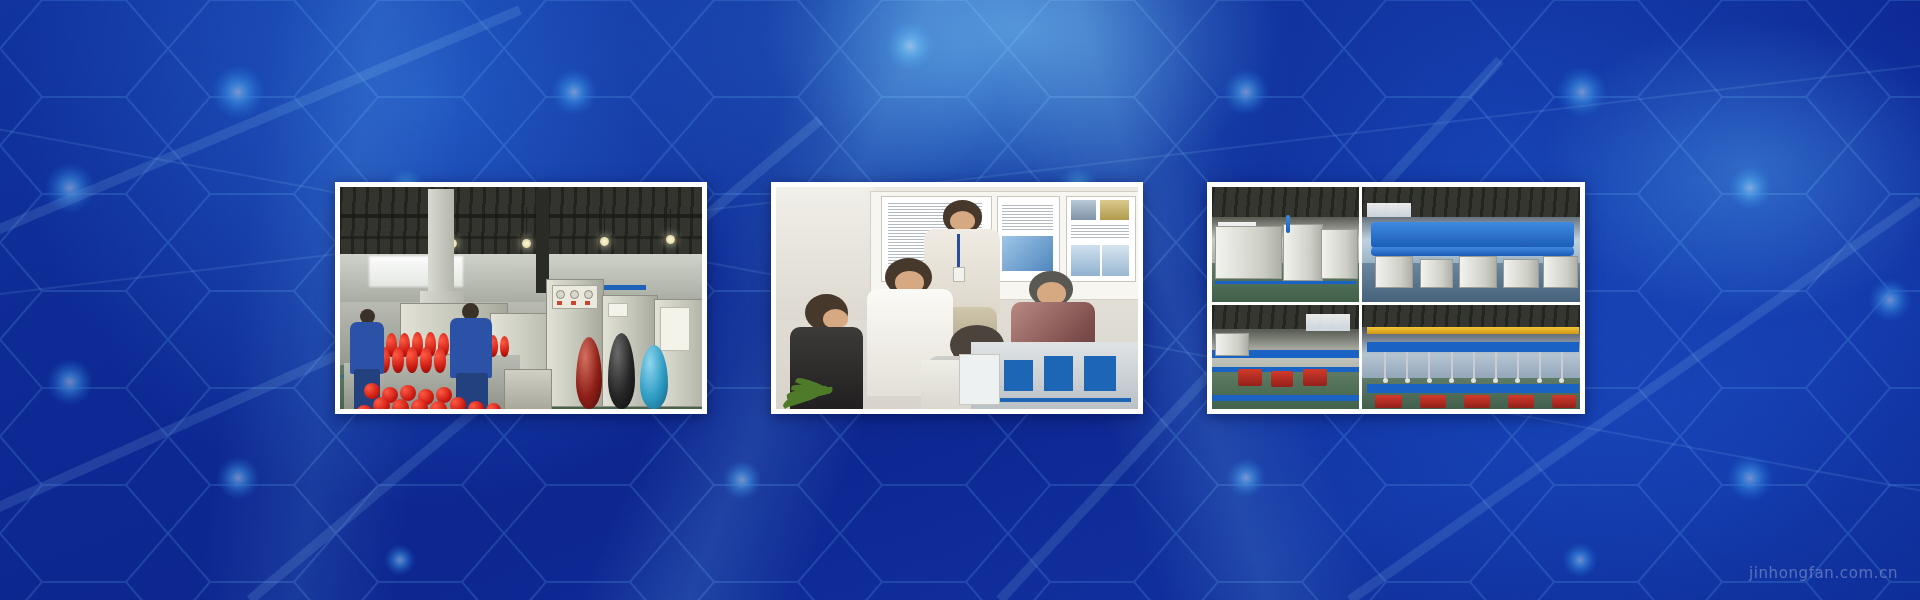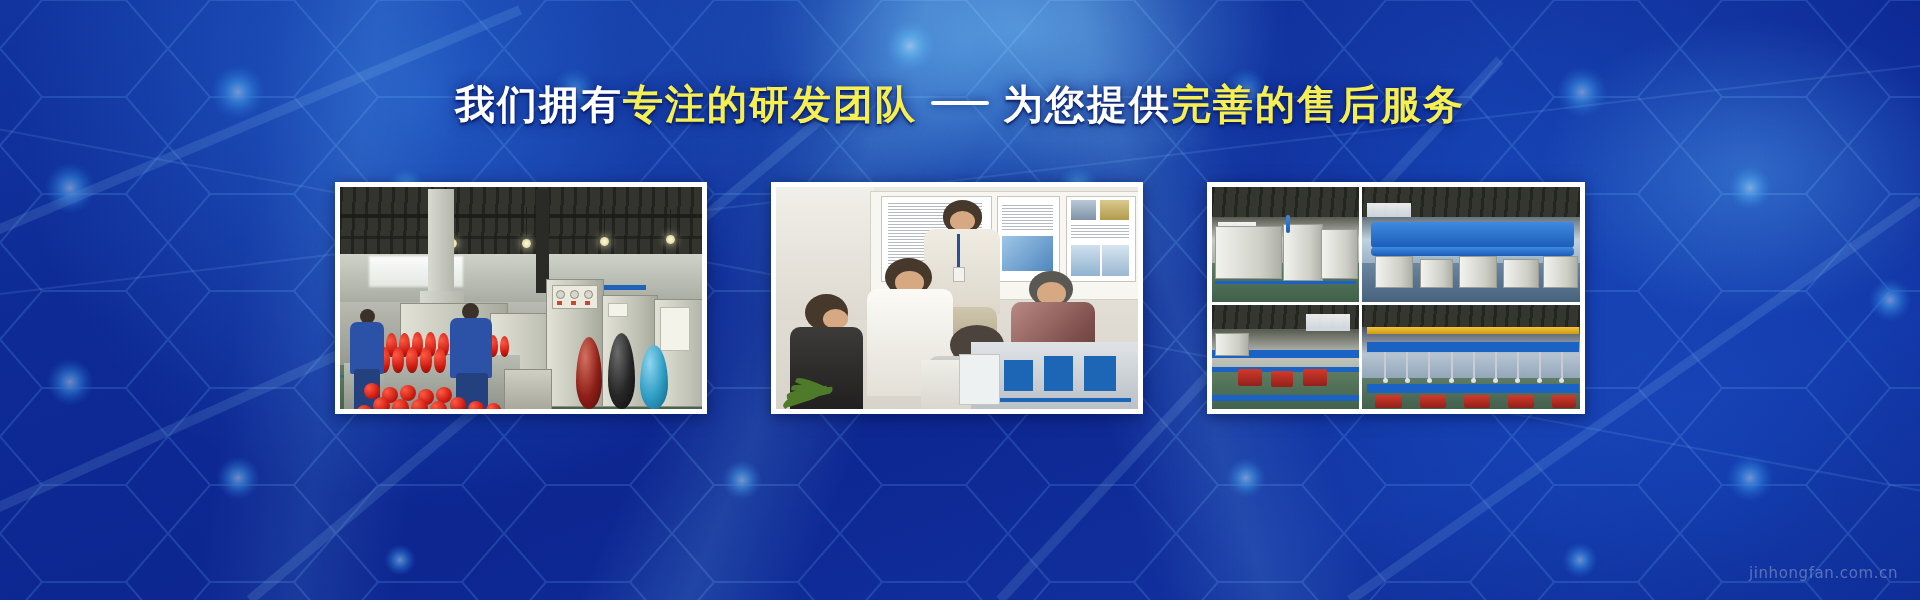--- a/index.html
+++ b/index.html
@@ -210,23 +210,20 @@
     </g>
     <g stroke="#9adcff" stroke-width="2" fill="none" opacity=".22">
       <path d="M-50,300 L1970,60"></path>
       <path d="M-50,120 L1970,500"></path>
     </g>
   </svg>
   <div class="bg-layer beams"></div>
   <div class="glowspot" style="left:760px;top:-140px;width:520px;height:340px;background:radial-gradient(ellipse at center,rgba(120,200,255,.45),rgba(120,200,255,0) 70%);"></div>
   <div class="glowspot" style="left:1540px;top:20px;width:420px;height:300px;background:radial-gradient(ellipse at center,rgba(90,175,255,.35),rgba(90,175,255,0) 70%);"></div>
 
-  <div class="headline">
-    <span>我们拥有</span><span class="hl">专注的研发团队</span><span class="dash"></span><span>为您提供</span><span class="hl">完善</span><span class="hl">的售后服务</span>
-  </div>
 
   <div class="photo-row">
 
     <div class="photo p1">
       <div class="inner">
         <div class="ws">
           <div class="ceiling"></div>
           <div class="truss"></div>
           <div class="truss2"></div>
           <div class="backwall"></div>

